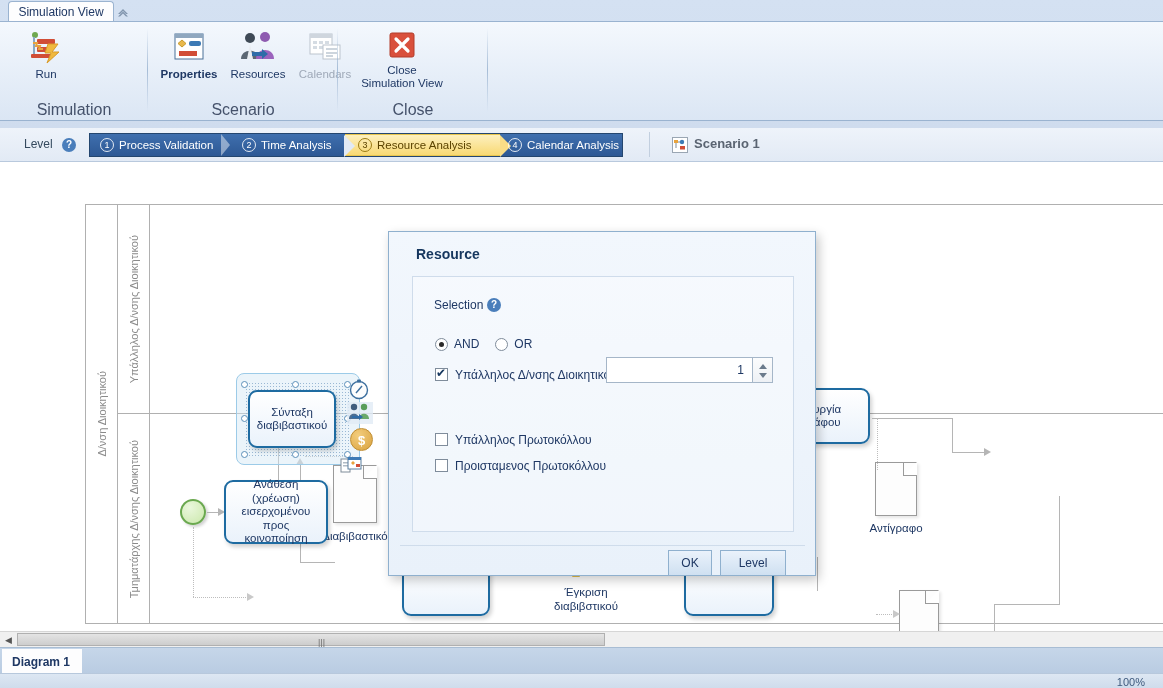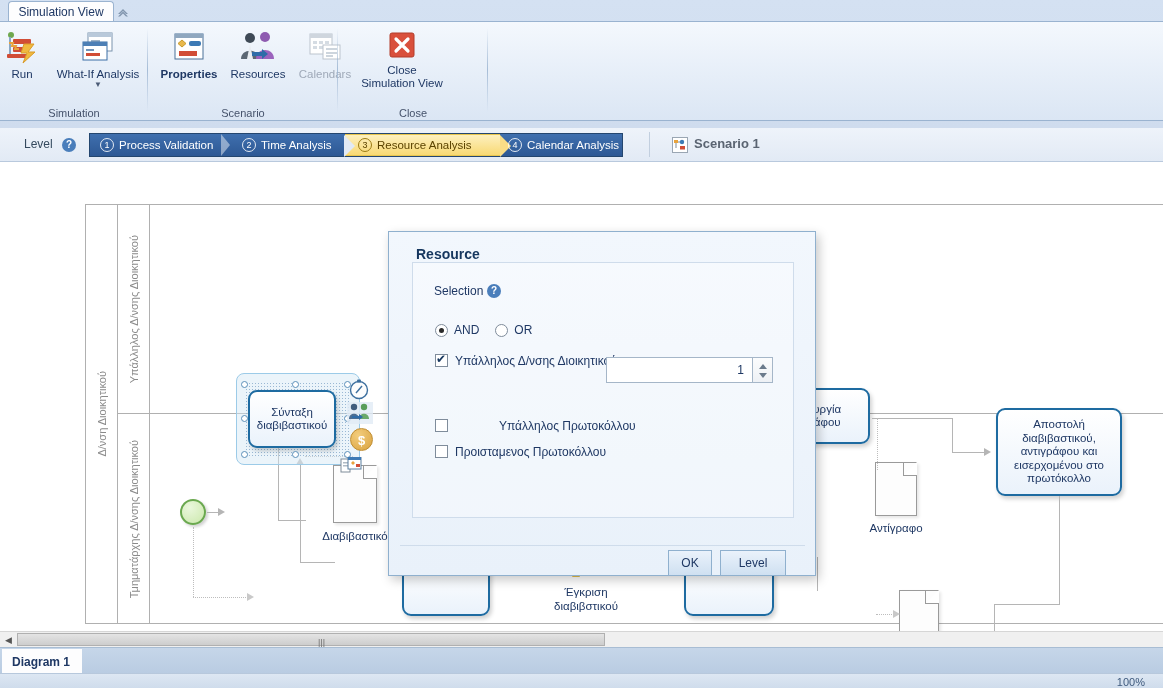--- a/index.html
+++ b/index.html
@@ -35,21 +35,21 @@
   }
   #ribbon-body {
     position:absolute; left:0; top:21px; width:1163px; height:100px;
     background:linear-gradient(to bottom,#f4f8fd 0%,#e6eef8 55%,#dbe6f4 100%);
     border-top:1px solid #9ab3d0;
     border-bottom:1px solid #9ab3d0;
   }
   .rgroup { position:absolute; top:0; height:99px; }
   .rgroup-label {
     position:absolute; bottom:2px; left:0; width:100%;
-    text-align:center; font-size:11px; color:#45526b;
+    text-align:center; font-size:16px; color:#45526b;
   }
   .rgroup-sep {
     position:absolute; top:6px; width:1px; height:84px;
     background:linear-gradient(to bottom,rgba(154,179,208,0),rgba(154,179,208,.85),rgba(154,179,208,0));
   }
   .rbtn {
     position:absolute; top:4px;
     display:flex; flex-direction:column; align-items:center;
     cursor:default; padding-top:4px;
   }
@@ -222,21 +222,21 @@
     position:absolute; left:388px; top:231px; width:428px; height:345px;
     background:linear-gradient(to bottom,#f2f7fd 0%,#e9f1fa 100%);
     border:1px solid #8fb0ce;
     box-shadow:3px 4px 10px rgba(0,0,0,.22);
   }
   #dialog-title {
     position:absolute; left:27px; top:14px;
     font-size:14px; font-weight:bold; color:#15365e;
   }
   #dialog-panel {
-    position:absolute; left:23px; top:30px; width:382px; height:256px;
+    position:absolute; left:23px; top:44px; width:382px; height:256px;
     background:rgba(255,255,255,.35);
     border:1px solid #cfdceb;
   }
   #selection-label { position:absolute; left:21px; top:21px; font-size:12px; color:#1f3864; }
   #selection-help { position:absolute; left:74px; top:20px; }
   .radio-row { position:absolute; left:22px; top:48px; display:flex; align-items:center;margin-top:12px; }
   .radio {
     width:13px; height:13px; border-radius:50%;
     background:#fff; border:1px solid #7f8c9b; position:relative;
     margin-right:6px;
@@ -334,45 +334,31 @@
       <svg width="14" height="10" viewBox="0 0 14 10">
         <path d="M2 7 L7 2 L12 7 L10 7 L7 4 L4 7 Z" fill="#8296ae"></path>
         <path d="M2 9.5 L7 4.5 L12 9.5 L10 9.5 L7 6.5 L4 9.5 Z" fill="#8296ae"></path>
       </svg>
     </div>
   </div>
 
   <div id="ribbon-body">
 
     <div class="rgroup" style="left:0px; width:148px;">
-      <div class="rbtn" style="left:0; width:44px;">
+      <div class="rbtn" style="left:24px; width:44px;">
         <svg width="36" height="34" viewBox="0 0 36 34">
           <circle cx="7" cy="5" r="3" fill="#6fa84f"></circle>
           <rect x="5" y="7" width="2" height="20" fill="#8aa8c4"></rect>
           <rect x="9" y="9" width="18" height="5" rx="1" fill="#d14d36"></rect>
           <rect x="9" y="17" width="14" height="5" rx="1" fill="#d14d36"></rect>
           <rect x="3" y="24" width="22" height="4" rx="1" fill="#d14d36"></rect>
           <path d="M5 13 l4 0 l-1 3 l4 0 l-1 3 l4 0" fill="none" stroke="#e8a33d" stroke-width="2"></path>
           <path d="M20 14 L30 14 L24 22 L31 22 L19 33 L23 23 L17 23 Z" fill="#f0b93f" stroke="#d99b2a"></path>
         </svg>
         <div class="rlabel">Run</div>
-      </div>
-      <div class="rbtn" style="left:56px; width:84px;">
-        <svg width="38" height="34" viewBox="0 0 38 34">
-          <rect x="9" y="3" width="24" height="18" fill="#fff" stroke="#7a93ad"></rect>
-          <rect x="9" y="3" width="24" height="4" fill="#b9c9da"></rect>
-          <rect x="12" y="10" width="9" height="2" fill="#9fb3c7"></rect>
-          <rect x="12" y="14" width="13" height="2" fill="#9fb3c7"></rect>
-          <rect x="4" y="12" width="24" height="18" fill="#fff" stroke="#3b6ea5"></rect>
-          <rect x="4" y="12" width="24" height="4" fill="#4d7fb5"></rect>
-          <rect x="7" y="19" width="8" height="2" fill="#6f93b8"></rect>
-          <rect x="7" y="23" width="14" height="3" fill="#d14d36"></rect>
-        </svg>
-        <div class="rlabel">What-If Analysis</div>
-        <div class="rbtn-caret">▼</div>
       </div>
       <div class="rgroup-label">Simulation</div>
       <div class="rgroup-sep" style="left:147px;"></div>
     </div>
 
     <div class="rgroup" style="left:148px; width:190px;">
       <div class="rbtn" style="left:8px; width:66px;font-weight:bold;">
         <svg width="36" height="34" viewBox="0 0 36 34">
           <rect x="4" y="4" width="28" height="25" fill="#fff" stroke="#4a7097"></rect>
           <rect x="4" y="4" width="28" height="4" fill="#8fa7bf"></rect>
@@ -547,34 +533,33 @@
       <rect x="1" y="2" width="9" height="13" fill="#fff" stroke="#7f8c99"></rect>
       <rect x="3" y="5" width="5" height="1.5" fill="#b0bac4"></rect>
       <rect x="3" y="8" width="5" height="1.5" fill="#b0bac4"></rect>
       <rect x="8" y="0" width="13" height="12" fill="#fff" stroke="#5b7f9f"></rect>
       <rect x="8" y="0" width="13" height="3" fill="#3d7ab5"></rect>
       <path d="M11 6 L13 4 L15 6 L13 8 Z" fill="#e8a33d"></path>
       <rect x="16" y="7" width="4" height="3" fill="#d14d36"></rect>
     </svg>
   </div>
 
+  <div class="task" style="left:224px; top:318px; width:104px; height:64px;">Ανάθεση
+(χρέωση)
+εισερχομένου
+προς κοινοποίηση</div>
 
   <div class="task" style="left:398px; top:224px; width:84px; height:50px;"></div>
   <div class="task" style="left:522px; top:224px; width:90px; height:50px;"></div>
   <div class="task" style="left:402px; top:402px; width:88px; height:52px;"></div>
   <div class="task" style="left:684px; top:402px; width:90px; height:52px;"></div>
 
   <div class="task" style="left:778px; top:226px; width:92px; height:56px;">ουργία
 ράφου</div>
 
-  <div class="task" style="left:996px; top:246px; width:126px; height:88px;">Αποστολή
-διαβιβαστικού,
-αντιγράφου και
-εισερχομένου στο
-πρωτόκολλο</div>
 
   <div class="conn conn-h" style="left:872px; top:256px; width:80px;"></div>
   <div class="conn conn-v" style="left:952px; top:256px; height:34px;"></div>
   <div class="conn conn-h" style="left:952px; top:290px; width:33px;"></div>
   <div class="arrow-r" style="left:984px; top:286px;"></div>
 
   <div class="dataobj" style="left:875px; top:300px; width:42px; height:54px;"></div>
   <div class="dataobj-label" style="left:850px; top:360px; width:92px;">Αντίγραφο</div>
   <div class="dotline-v" style="left:877px; top:256px; height:52px;"></div>
 
@@ -608,21 +593,21 @@
         <span class="radio"></span>
         <span class="radio-label">OR</span>
       </div>
 
       <div class="cb-row" style="top:90px;">
         <span class="cbox on"></span>
         <span class="cb-text">Υπάλληλος Δ/νσης Διοικητικού</span>
       </div>
 
 
-      <div class="cb-row" style="top:155px;gap:44px;">
+      <div class="cb-row" style="top:155px;">
         <span class="cbox"></span>
         <span class="cb-text">Υπάλληλος Πρωτοκόλλου</span>
       </div>
 
       <div class="cb-row" style="top:181px;">
         <span class="cbox"></span>
         <span class="cb-text">Προισταμενος Πρωτοκόλλου</span>
       </div>
     </div>
 

